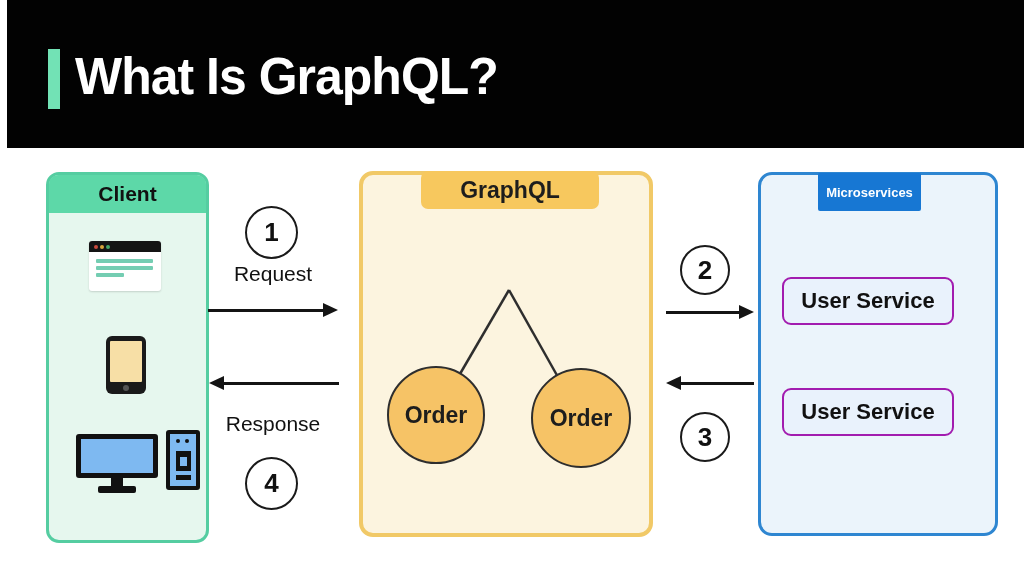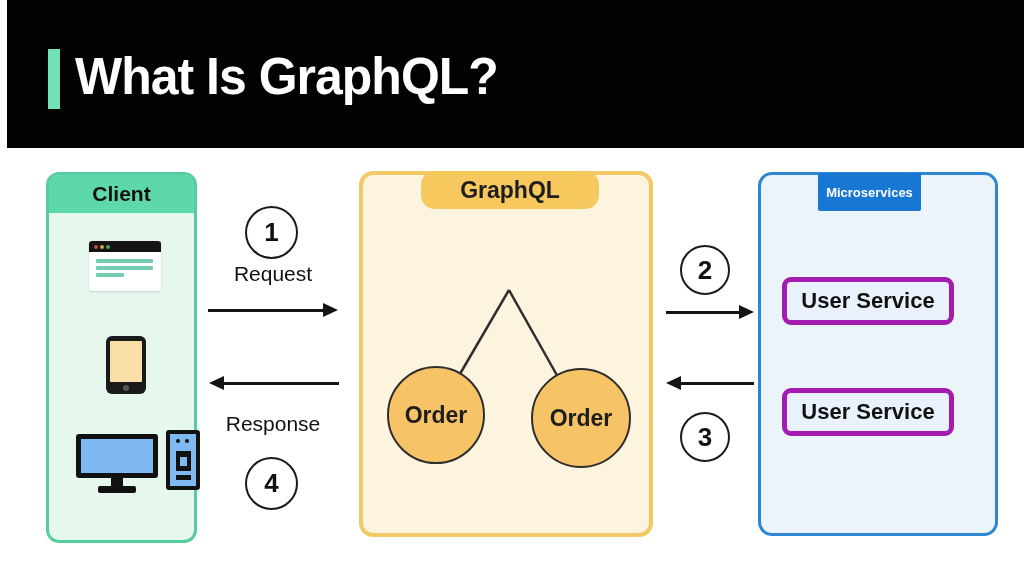--- a/index.html
+++ b/index.html
@@ -39,21 +39,21 @@
     transform: scaleX(0.96);
     transform-origin: left center;
   }
 
   
   .panel { position: absolute; border-radius: 13px; }
 
   
   .client-panel {
     left: 46px; top: 172px;
-    width: 151px; height: 371px;
+    width: 163px; height: 371px;
     background: #E6F7EE;
     border: 3px solid #55CDA1;
   }
   .client-header {
     position: absolute;
     left: 0; top: 0; right: 0;
     height: 38px;
     background: #5DD8A8;
     border-radius: 9px 9px 0 0;
     display: flex; align-items: center; justify-content: center;
@@ -128,21 +128,21 @@
     left: 359px; top: 171px;
     width: 294px; height: 366px;
     background: #FCF4DF;
     border: 4px solid #F1C967;
     border-radius: 14px;
   }
   .graphql-tab {
     position: absolute; left: 58px; top: -4px;
     width: 178px; height: 38px;
     background: #F7C85E;
-    border-radius: 14px;
+    border-radius: 7px;
     display: flex; align-items: center; justify-content: center;
     font-size: 23px; font-weight: 700; color: #1d1d1d;
   }
   .node-lines { position: absolute; left: 0; top: 0; width: 294px; height: 366px; }
   .gnode {
     position: absolute;
     border: 2.5px solid #2e2e2e;
     border-radius: 50%;
     background: #F6C366;
     display: flex; align-items: center; justify-content: center;
@@ -166,21 +166,21 @@
     background: #1777D3;
     border-radius: 2px;
     display: flex; align-items: center; justify-content: center;
     font-size: 13px; font-weight: 700; color: #ffffff;
   }
   .service-box {
     position: absolute;
     left: 21px;
     width: 172px; height: 48px;
     background: #E9F2FC;
-    border: 5px solid #a21caf;
+    border: 2px solid #a21caf;
     border-radius: 9px;
     display: flex; align-items: center; justify-content: center;
     font-size: 22px; font-weight: 700; color: #111;
     white-space: nowrap;
   }
   .service-user  { top: 102px; }
   .service-order { top: 213px; }
 
   
   .step-circle {

